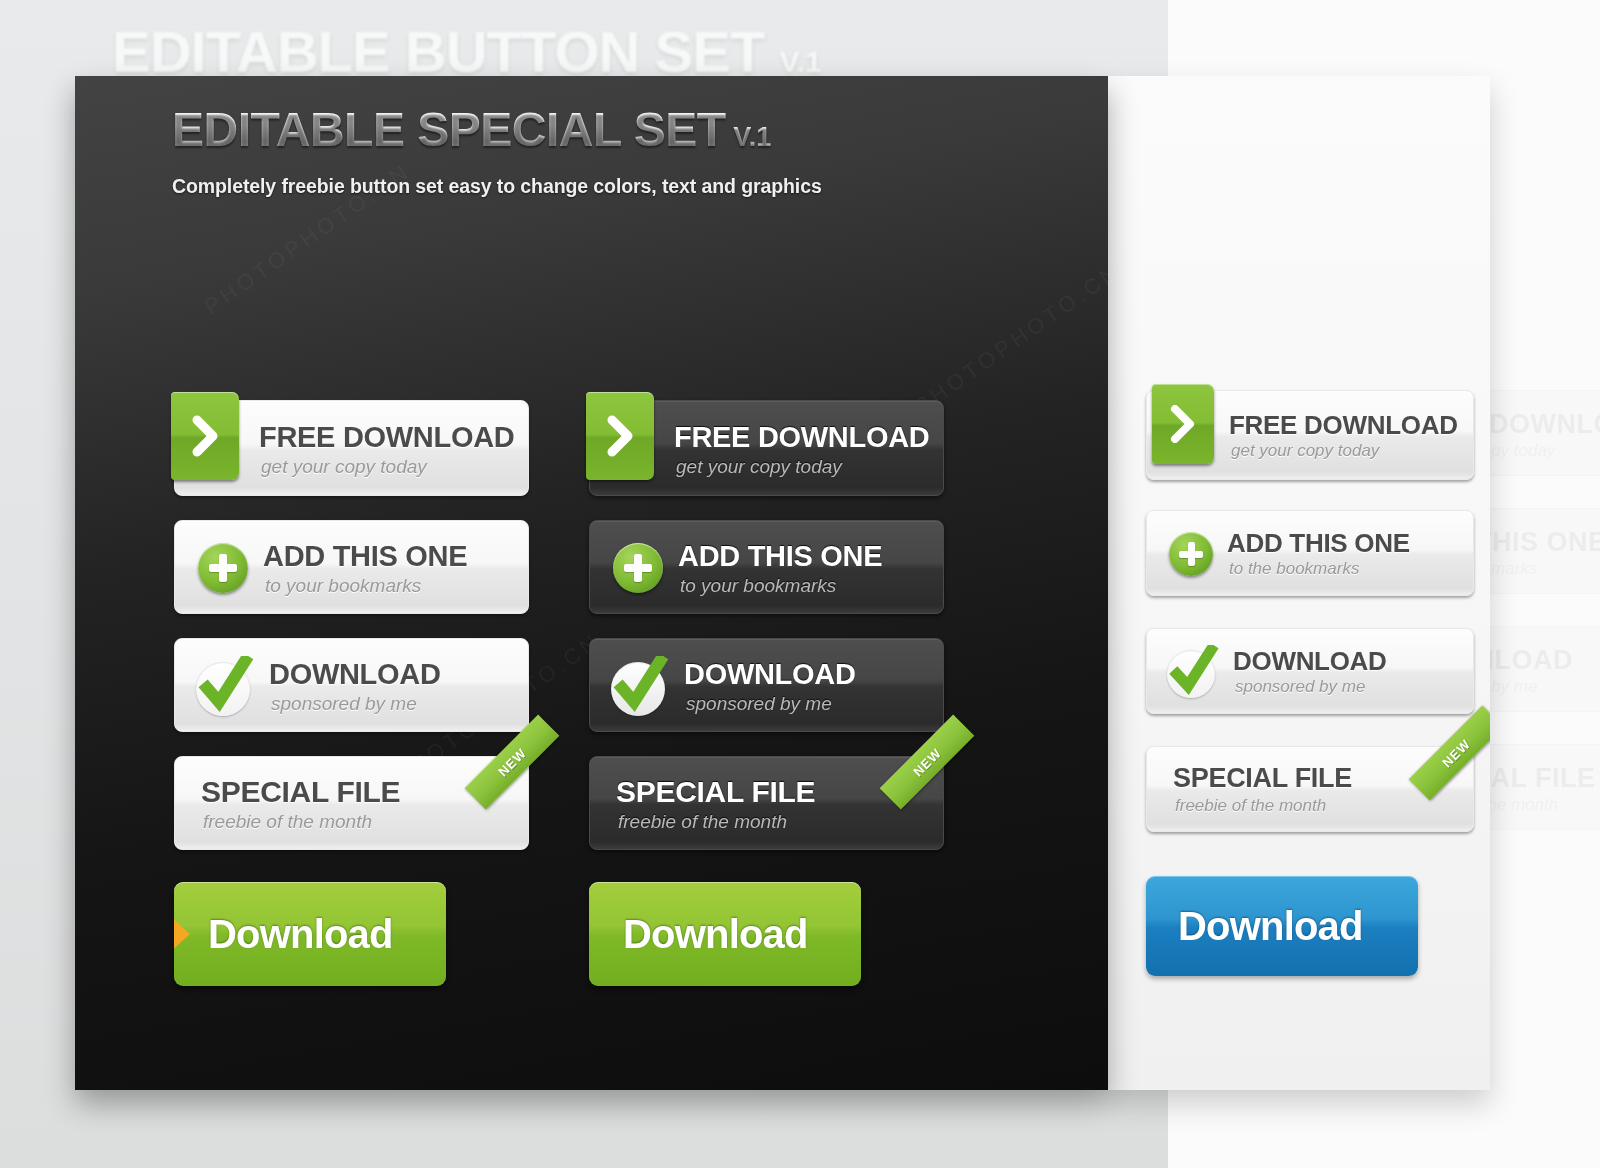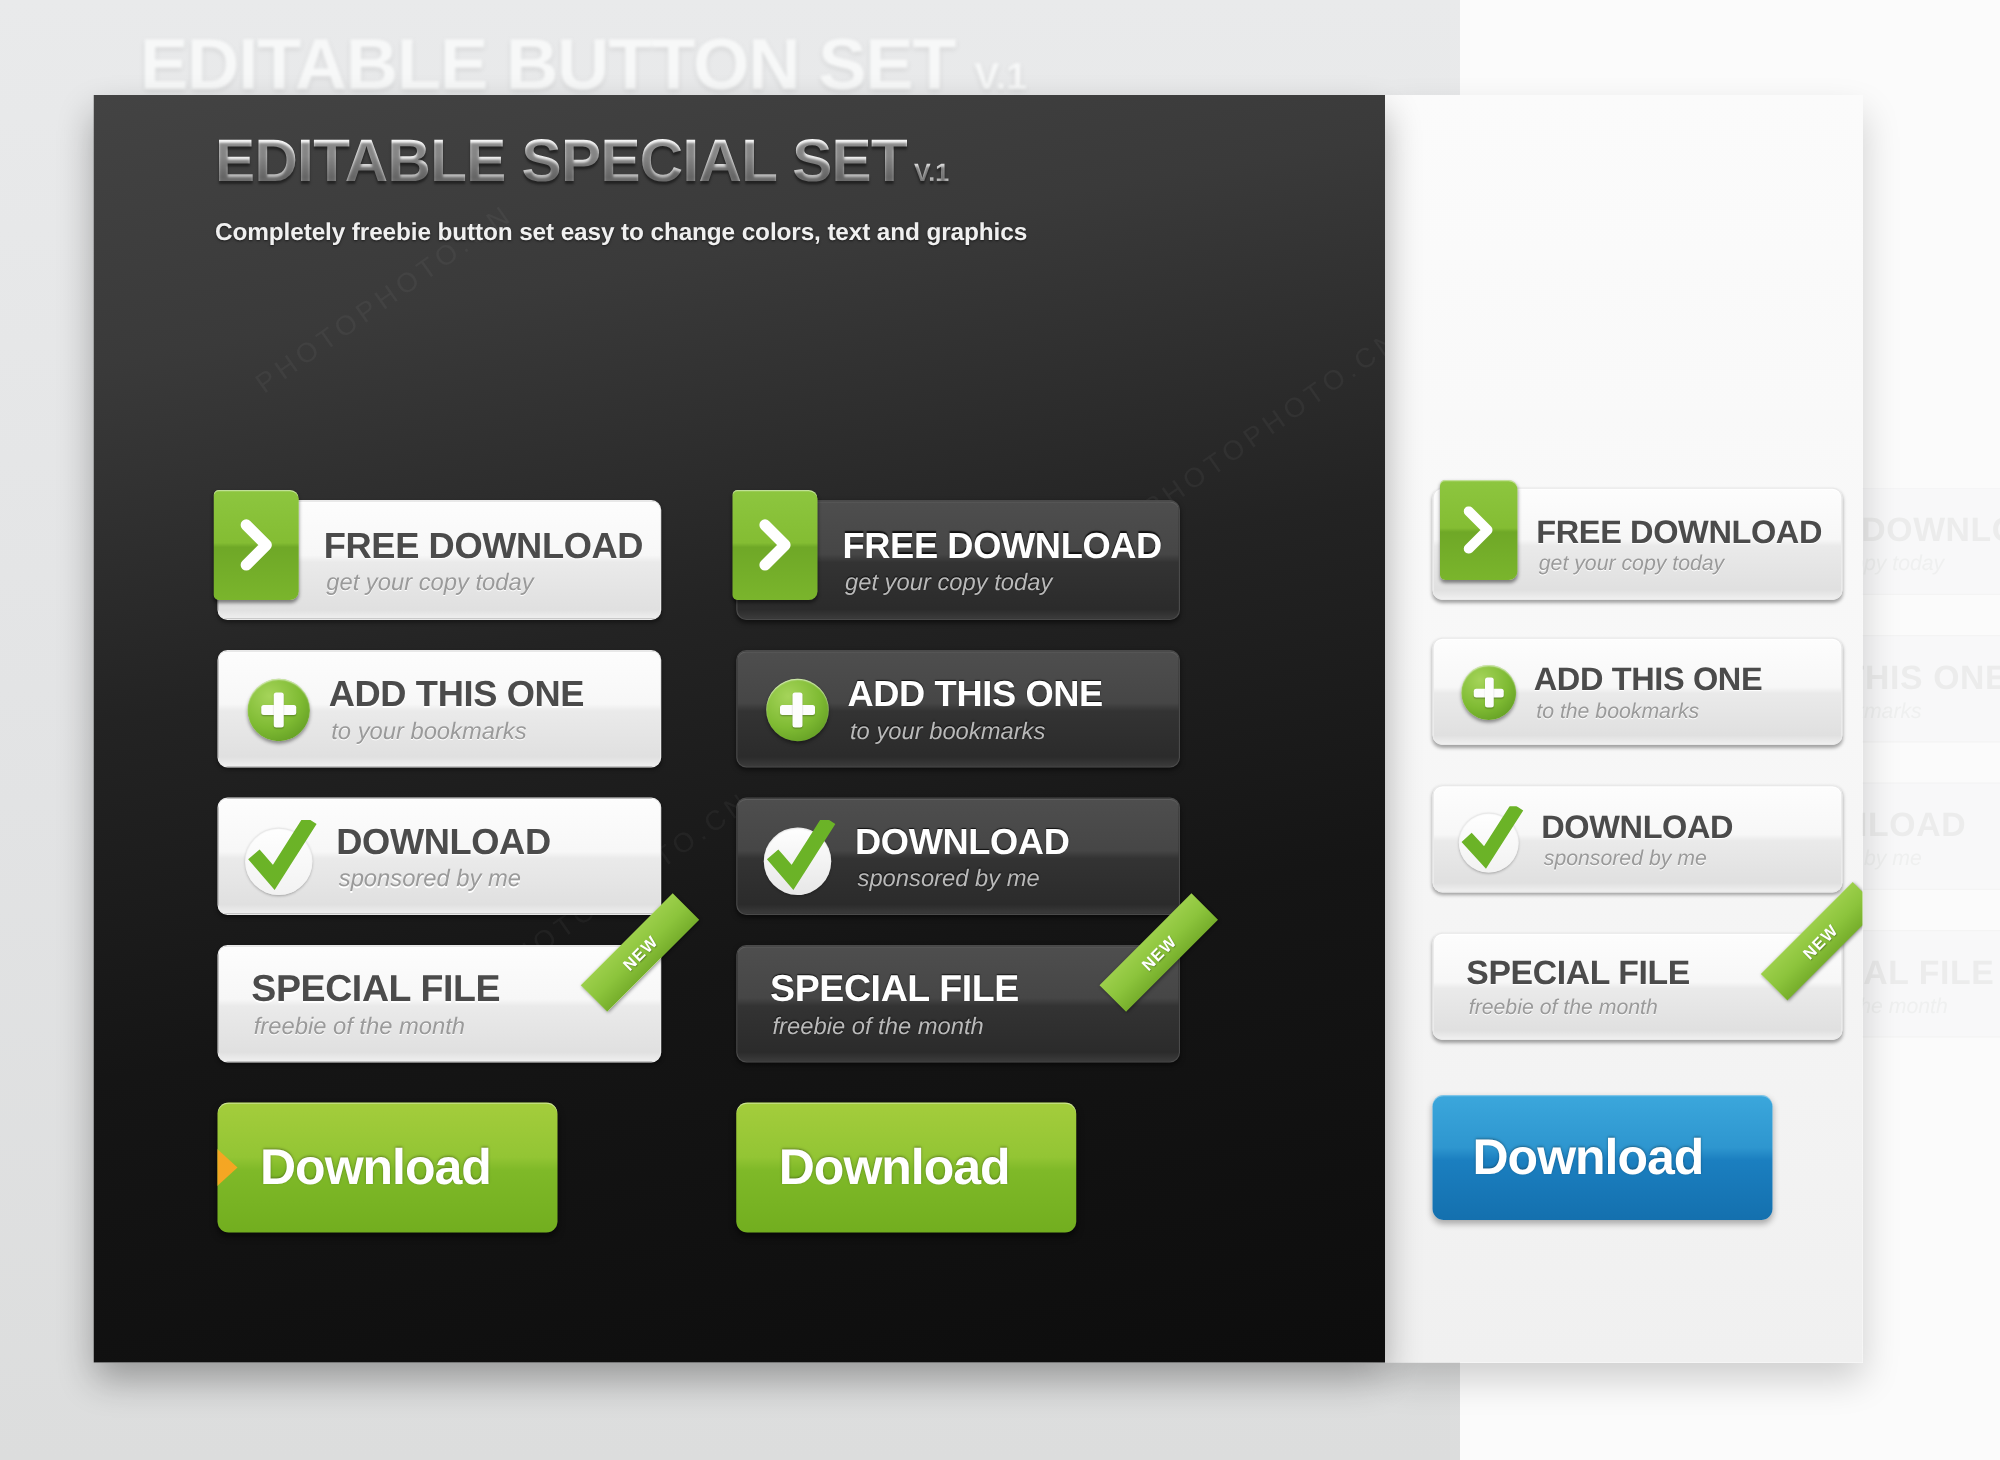--- a/index.html
+++ b/index.html
@@ -102,21 +102,21 @@
   #header { position: absolute; left: 97px; top: 26px; }
   #main-title {
     font-size: 48px; font-weight: bold; letter-spacing: -0.5px;
     background: linear-gradient(180deg,#ffffff 0%,#f2f2f2 42%,#b8b8b8 72%,#e9e9e9 100%);
     -webkit-background-clip: text; background-clip: text;
     -webkit-text-fill-color: transparent; color: #eee;
     text-shadow: 0 2px 2px rgba(0,0,0,.45);
     white-space: nowrap;
   }
   #main-title .v {
-    font-size: 20px; letter-spacing: 0;
+    font-size: 27px; letter-spacing: 0;
   }
   .sub-line {
     font-size: 19.5px; font-weight: bold; color: #f0f0f0;
     margin-top: 18px; letter-spacing: -0.1px;
     text-shadow: 0 1px 2px rgba(0,0,0,.6);
     white-space: nowrap;
   }
   #format-line {
     font-size: 25px; font-weight: bold; color: #f4f4f4;
     margin-top: 44px; letter-spacing: -0.2px;

